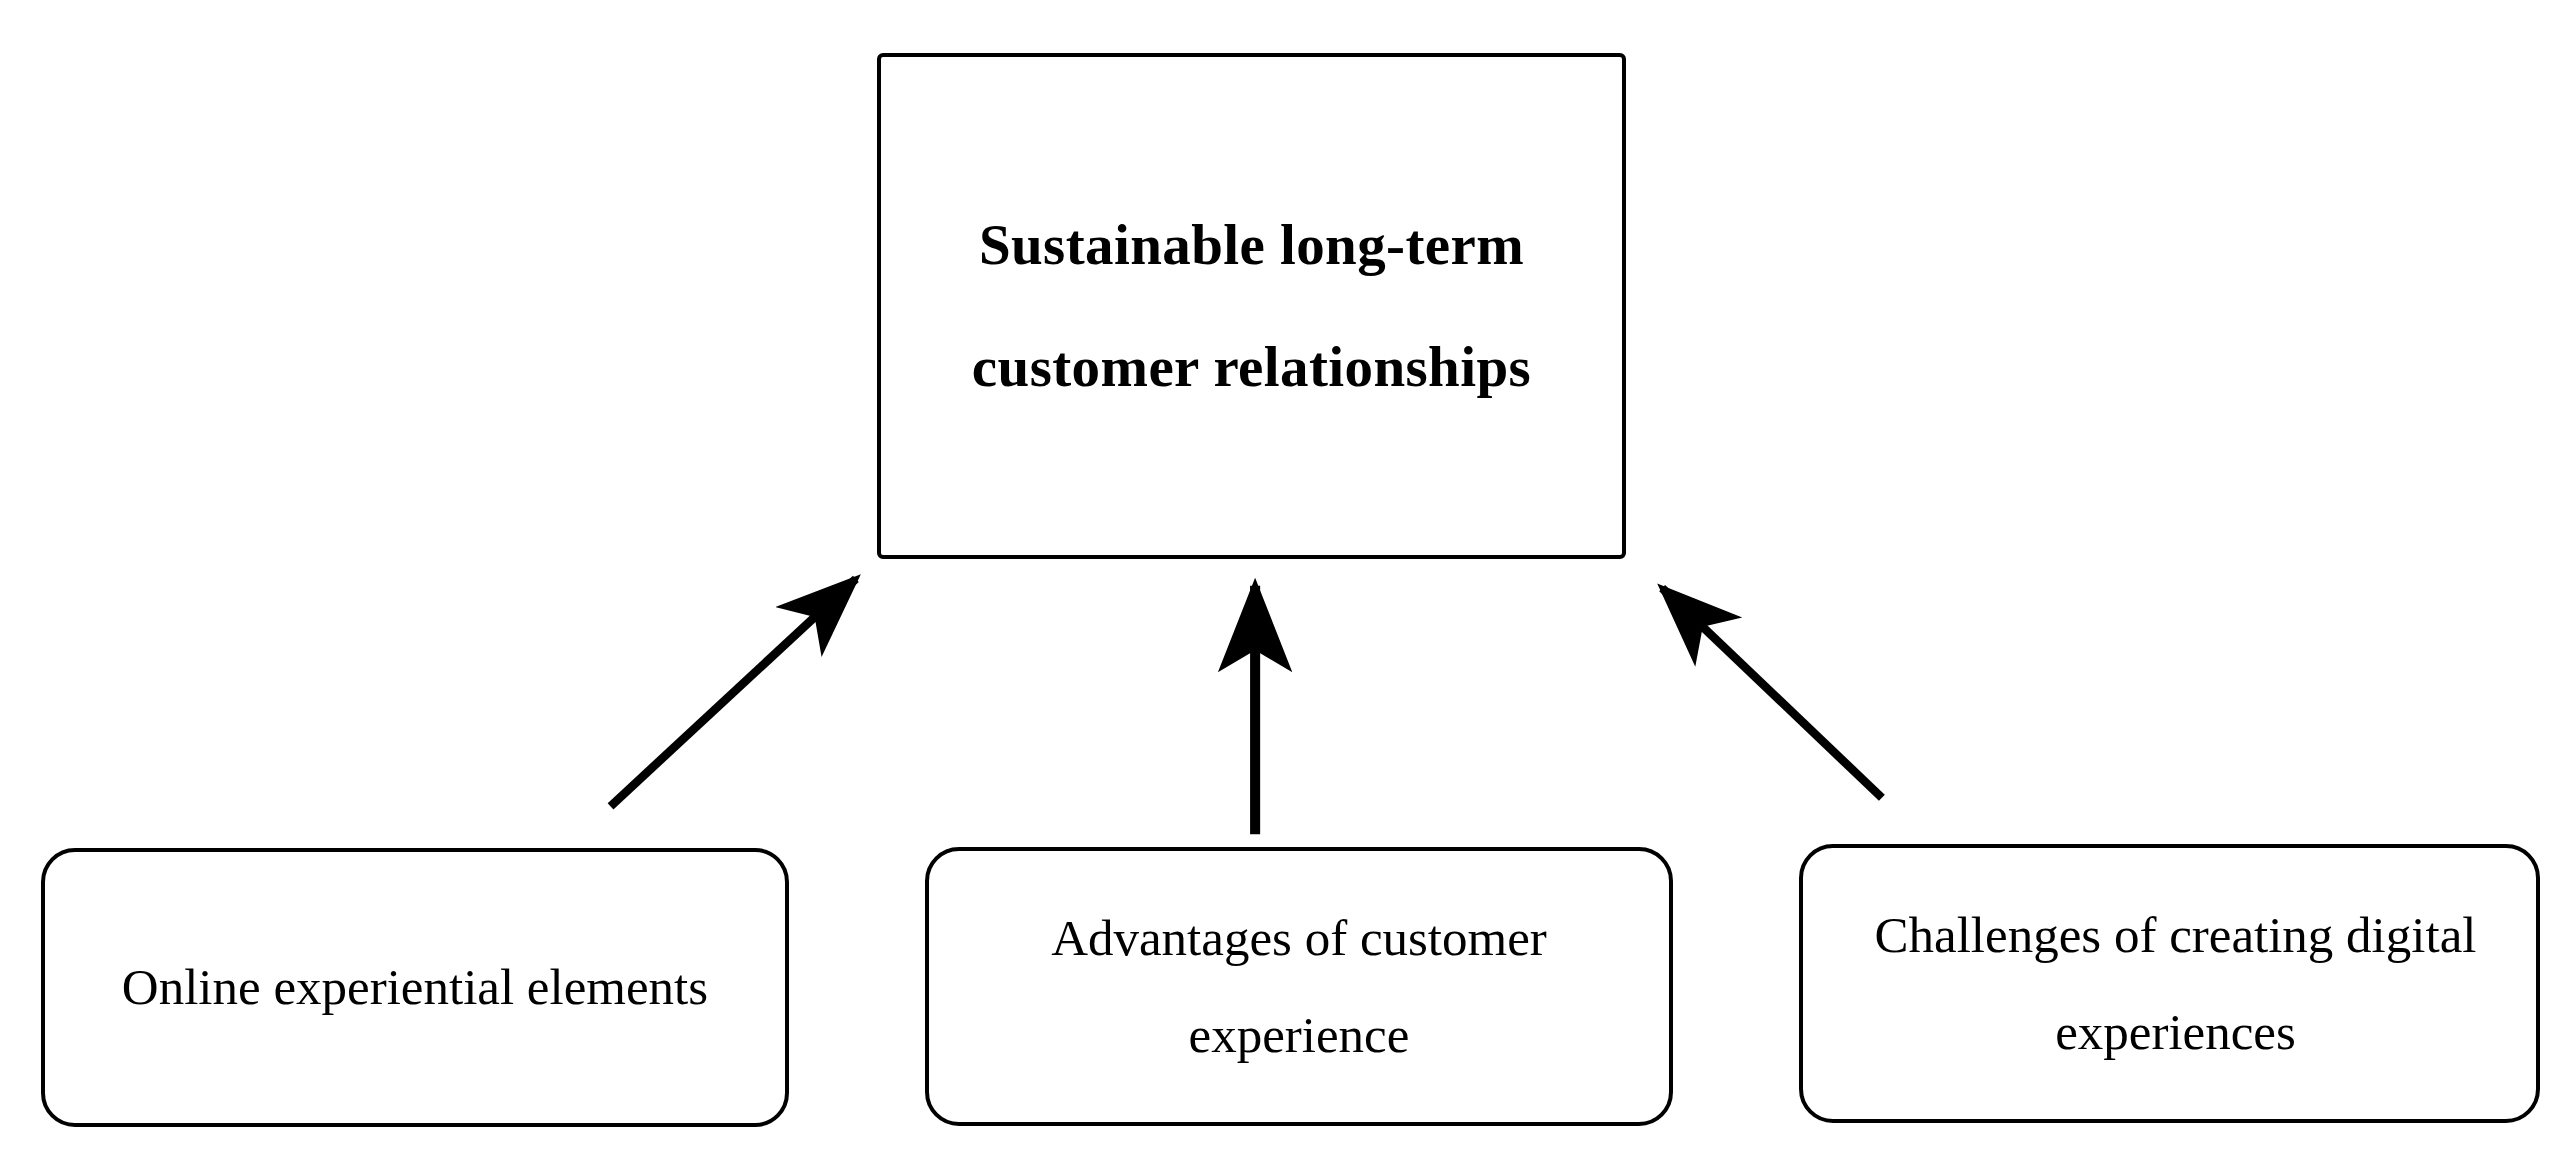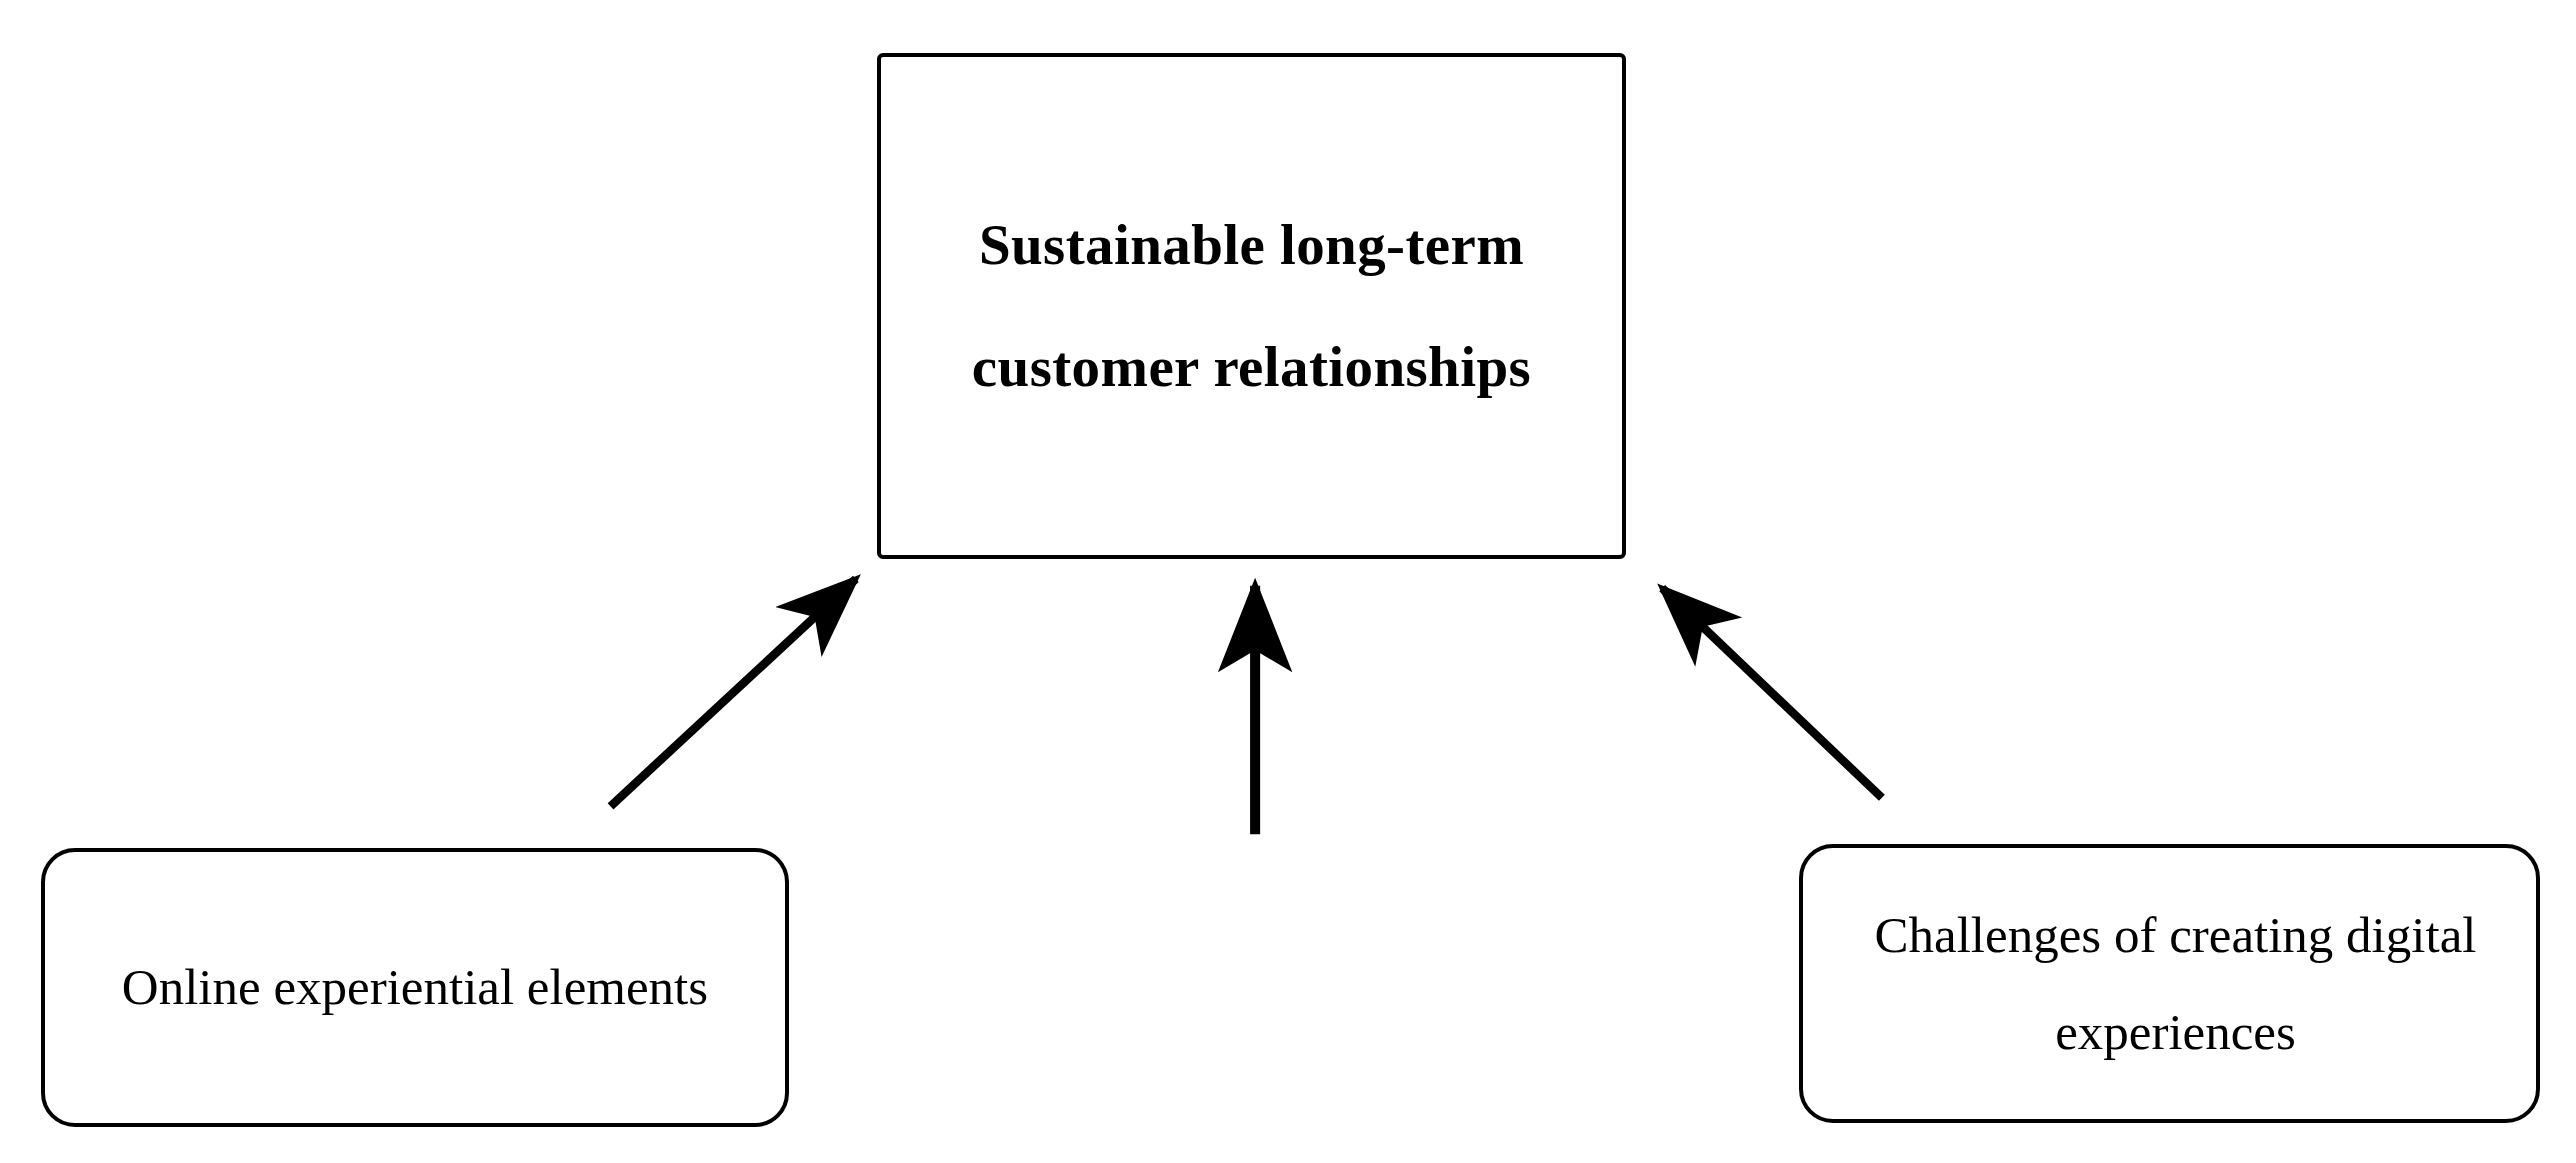--- a/index.html
+++ b/index.html
@@ -109,19 +109,22 @@
   </svg>
 
   <div class="node" id="node-goal">
     <span class="node-label">Sustainable long-term customer relationships</span>
   </div>
 
   <div class="node node-bottom" id="node-online">
     <span class="node-label">Online experiential elements</span>
   </div>
 
+  <div class="node node-bottom" id="node-advantages">
+    <span class="node-label">Advantages of customer experience</span>
+  </div>
 
   <div class="node node-bottom" id="node-challenges">
     <span class="node-label">Challenges of creating digital experiences</span>
   </div>
 
 </div>
 
 
 </body></html>

